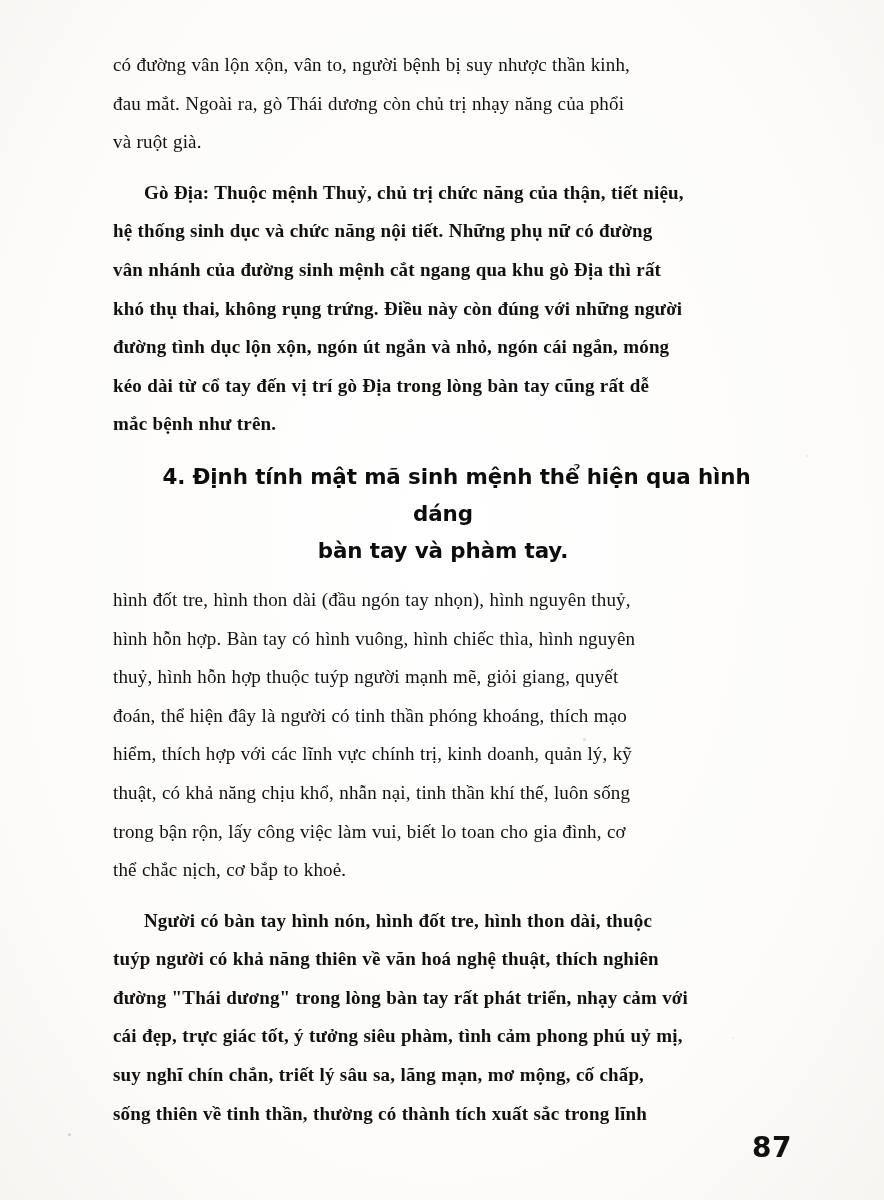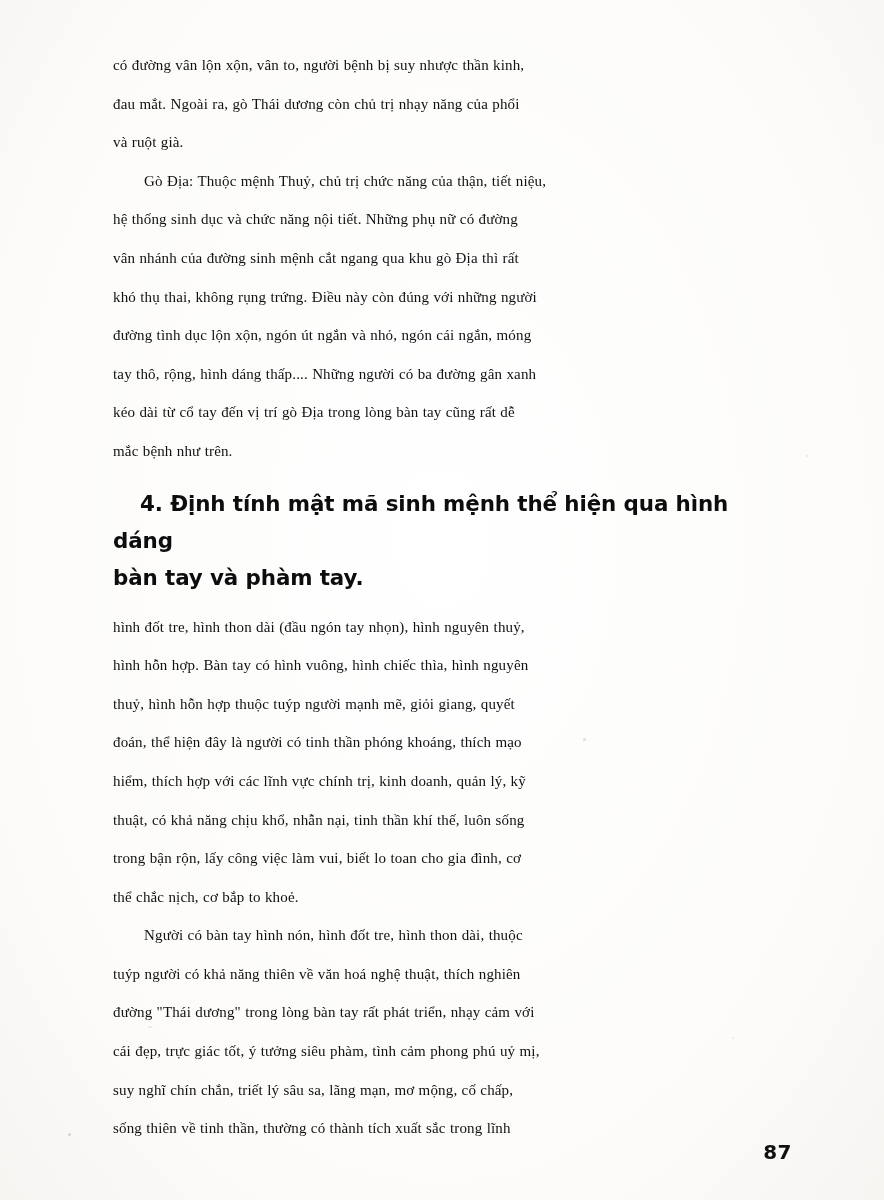--- a/index.html
+++ b/index.html
@@ -26,31 +26,32 @@
   .text-column {
     position: absolute;
     left: 113px;
     top: 46px;
     width: 660px;
   }
 
   
   .para {
     margin: 0 0 0px 0;
-    font-size: 15px;
+    font-size: 19px;
     line-height: 38.6px;
     text-align: justify;
     text-align-last: left;
     letter-spacing: 0.15px;
     word-spacing: 0.4px;
     -webkit-font-smoothing: none;
   }
 
   .para + .para {
-    margin-top: 0px;
+    margin-top: 12px;
+    font-weight: bold;
   }
 
   .para .line {
     display: block;
     white-space: pre-wrap;
   }
 
   .para .line.indent {
     text-indent: 31px;
   }
@@ -62,34 +63,35 @@
     font-size: 21.4px;
     line-height: 37px;
     margin: 14px 0 12px 0;
     letter-spacing: -0.1px;
     color: #0d0d0d;
   }
 
   .heading .line {
     display: block;
     white-space: pre-wrap;
+    text-align: center;
   }
 
   .heading .line.indent {
     text-indent: 27px;
   }
 
   
   .page-number {
     position: absolute;
     right: 92px;
     bottom: 36px;
     font-family: "DejaVu Sans", "Liberation Sans", sans-serif;
     font-weight: bold;
-    font-size: 20px;
+    font-size: 28px;
     color: #111111;
     letter-spacing: 0.5px;
   }
 
   
   .speck {
     position: absolute;
     background: #b9b6b0;
     border-radius: 50%;
     pointer-events: none;
@@ -118,21 +120,20 @@
       <span class="line">đau mắt. Ngoài ra, gò Thái dương còn chủ trị nhạy năng của phổi</span>
       <span class="line">và ruột già.</span>
     </p>
 
     <p class="para">
       <span class="line indent">Gò Địa: Thuộc mệnh Thuỷ, chủ trị chức năng của thận, tiết niệu,</span>
       <span class="line">hệ thống sinh dục và chức năng nội tiết. Những phụ nữ có đường</span>
       <span class="line">vân nhánh của đường sinh mệnh cắt ngang qua khu gò Địa thì rất</span>
       <span class="line">khó thụ thai, không rụng trứng. Điều này còn đúng với những người</span>
       <span class="line">đường tình dục lộn xộn, ngón út ngắn và nhỏ, ngón cái ngắn, móng</span>
-      <span class="line">tay thô, rộng, hình dáng thấp.... Những người có ba đường gân xanh</span>
       <span class="line">kéo dài từ cổ tay đến vị trí gò Địa trong lòng bàn tay cũng rất dễ</span>
       <span class="line">mắc bệnh như trên.</span>
     </p>
 
     <h2 class="heading">
       <span class="line indent">4. Định tính mật mã sinh mệnh thể hiện qua hình dáng</span>
       <span class="line">bàn tay và phàm tay.</span>
     </h2>
 
     <p class="para">

